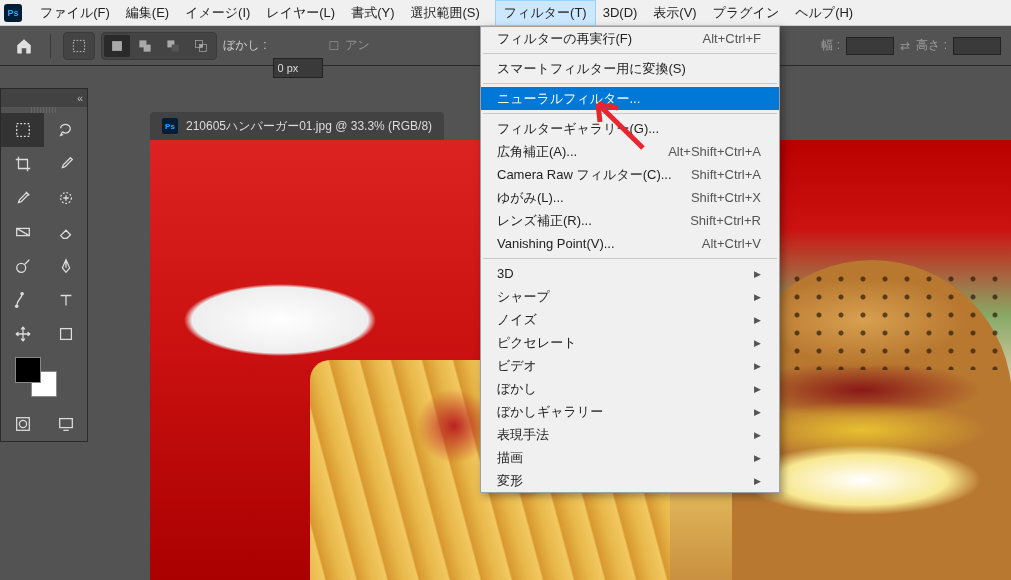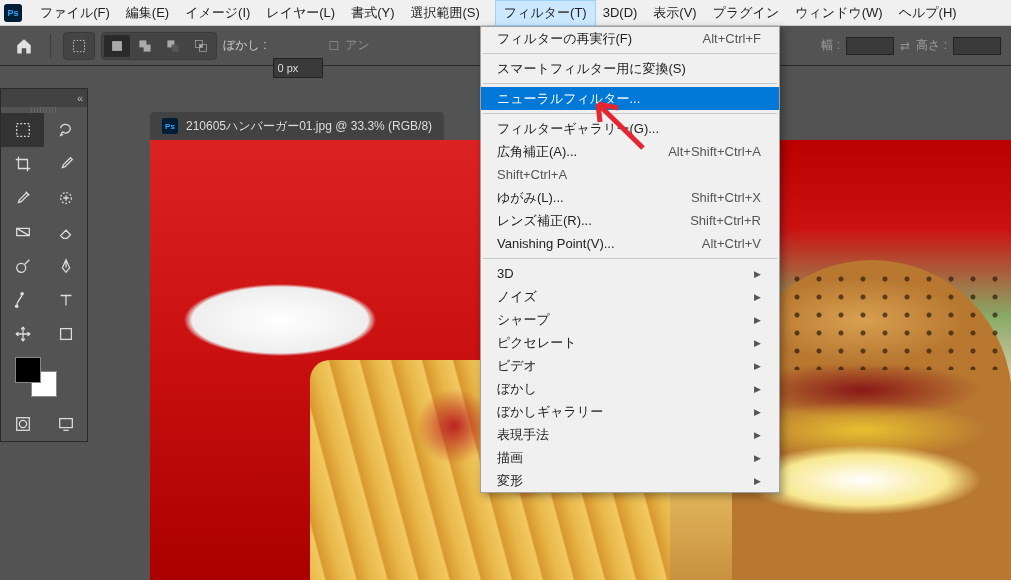--- a/index.html
+++ b/index.html
@@ -62,21 +62,20 @@
   <div class="menu-item">ファイル(F)</div>
   <div class="menu-item">編集(E)</div>
   <div class="menu-item">イメージ(I)</div>
   <div class="menu-item">レイヤー(L)</div>
   <div class="menu-item">書式(Y)</div>
   <div class="menu-item">選択範囲(S)</div>
   <div class="menu-item active">フィルター(T)</div>
   <div class="menu-item">3D(D)</div>
   <div class="menu-item">表示(V)</div>
   <div class="menu-item">プラグイン</div>
-  <div class="menu-item">ウィンドウ(W)</div>
   <div class="menu-item">ヘルプ(H)</div>
 </div>
 
 <div class="optbar">
   <div class="home-btn">
     <svg viewBox="0 0 24 24" width="18" height="18">
         <path d="M3 11l9-8 9 8v10a1 1 0 01-1 1h-5v-7h-6v7H4a1 1 0 01-1-1V11z"></path>
       </svg>
   </div>
   <div class="sep"></div>
@@ -257,43 +256,44 @@
     </div>
     <div class="dd-sep"></div>
     <div class="dd-item">
       <span>フィルターギャラリー(G)...</span>
     </div>
     <div class="dd-item">
       <span>広角補正(A)...</span>
       <span class="shortcut">Alt+Shift+Ctrl+A</span>
     </div>
     <div class="dd-item">
+      <span>Camera Raw フィルター(C)...</span>
       <span class="shortcut">Shift+Ctrl+A</span>
     </div>
     <div class="dd-item">
       <span>ゆがみ(L)...</span>
       <span class="shortcut">Shift+Ctrl+X</span>
     </div>
     <div class="dd-item">
       <span>レンズ補正(R)...</span>
       <span class="shortcut">Shift+Ctrl+R</span>
     </div>
     <div class="dd-item">
       <span>Vanishing Point(V)...</span>
       <span class="shortcut">Alt+Ctrl+V</span>
     </div>
     <div class="dd-sep"></div>
     <div class="dd-item dd-sub">
       <span>3D</span>
     </div>
     <div class="dd-item dd-sub">
+      <span>シャープ</span>
+    </div>
+    <div class="dd-item dd-sub">
       <span>ノイズ</span>
-    </div>
-    <div class="dd-item dd-sub">
-      <span>シャープ</span>
     </div>
     <div class="dd-item dd-sub">
       <span>ピクセレート</span>
     </div>
     <div class="dd-item dd-sub">
       <span>ビデオ</span>
     </div>
     <div class="dd-item dd-sub">
       <span>ぼかし</span>
     </div>

